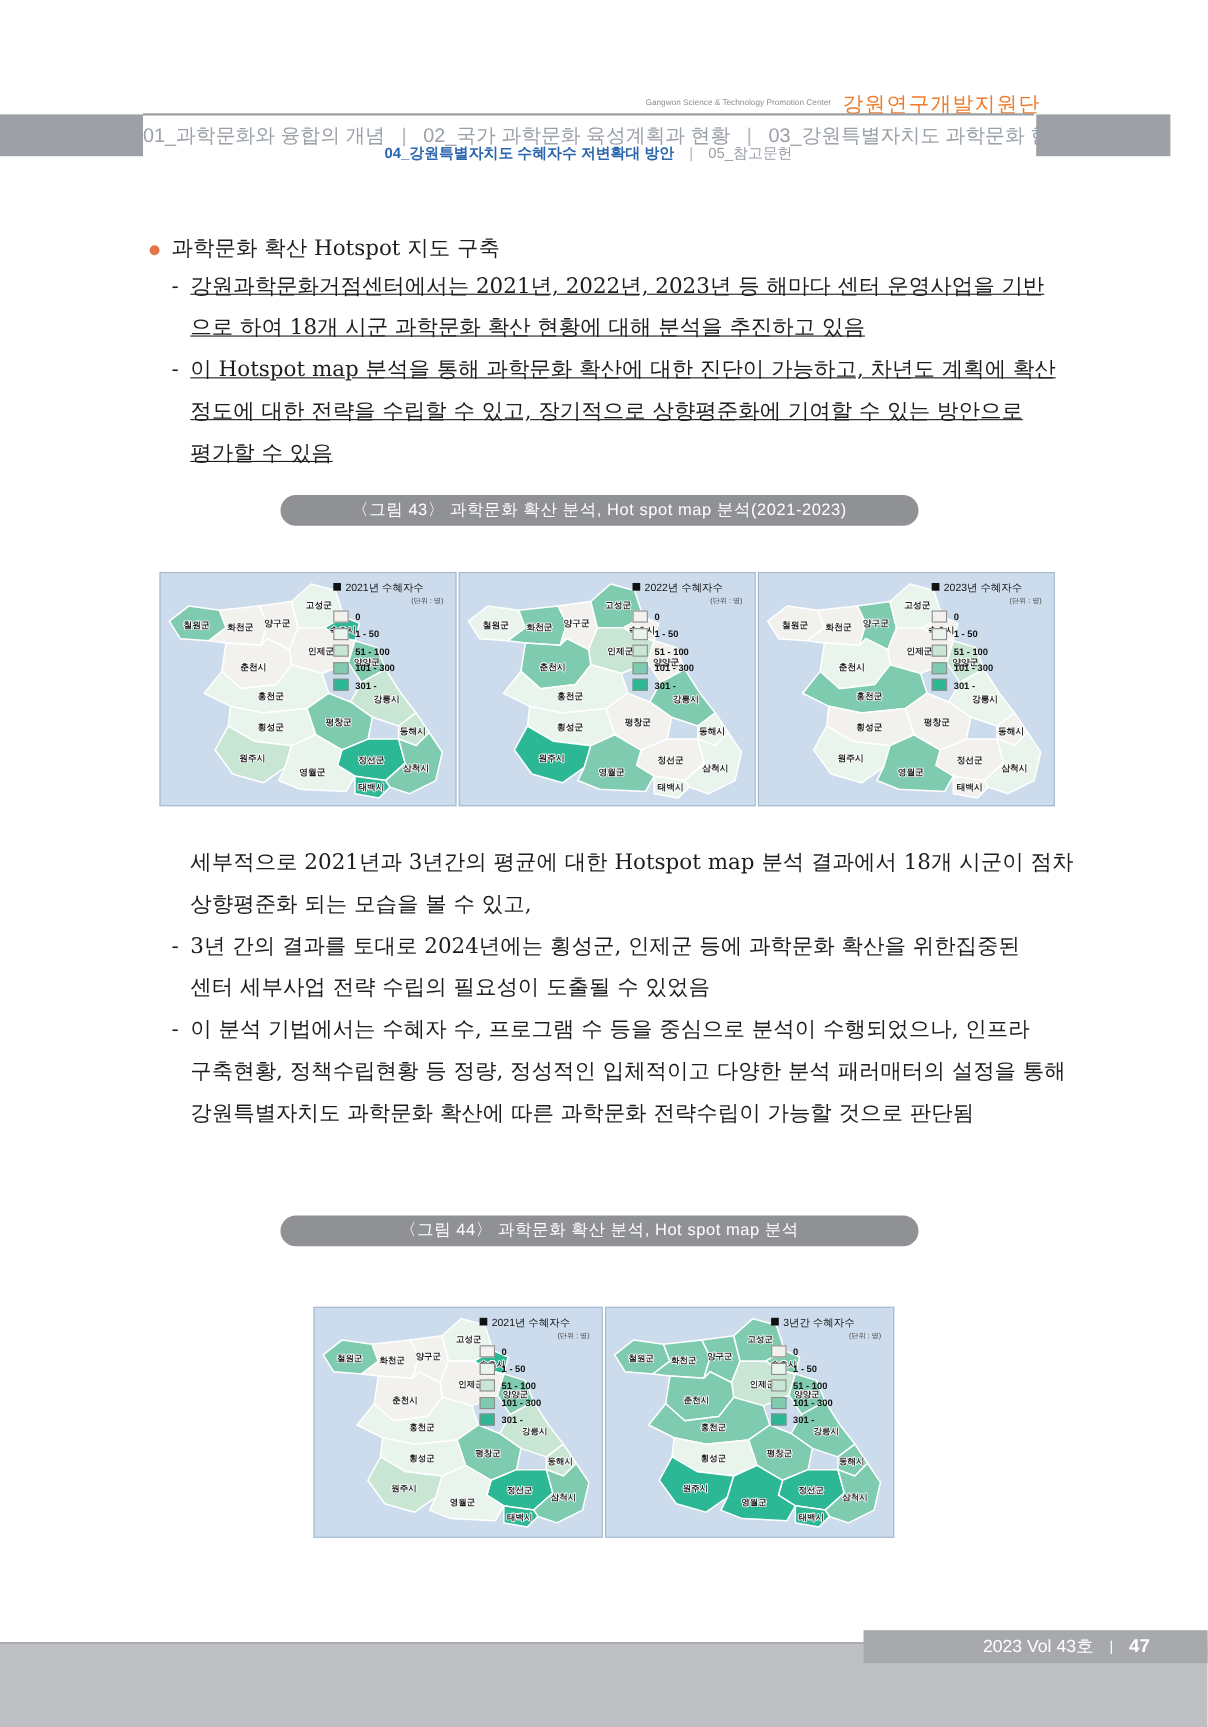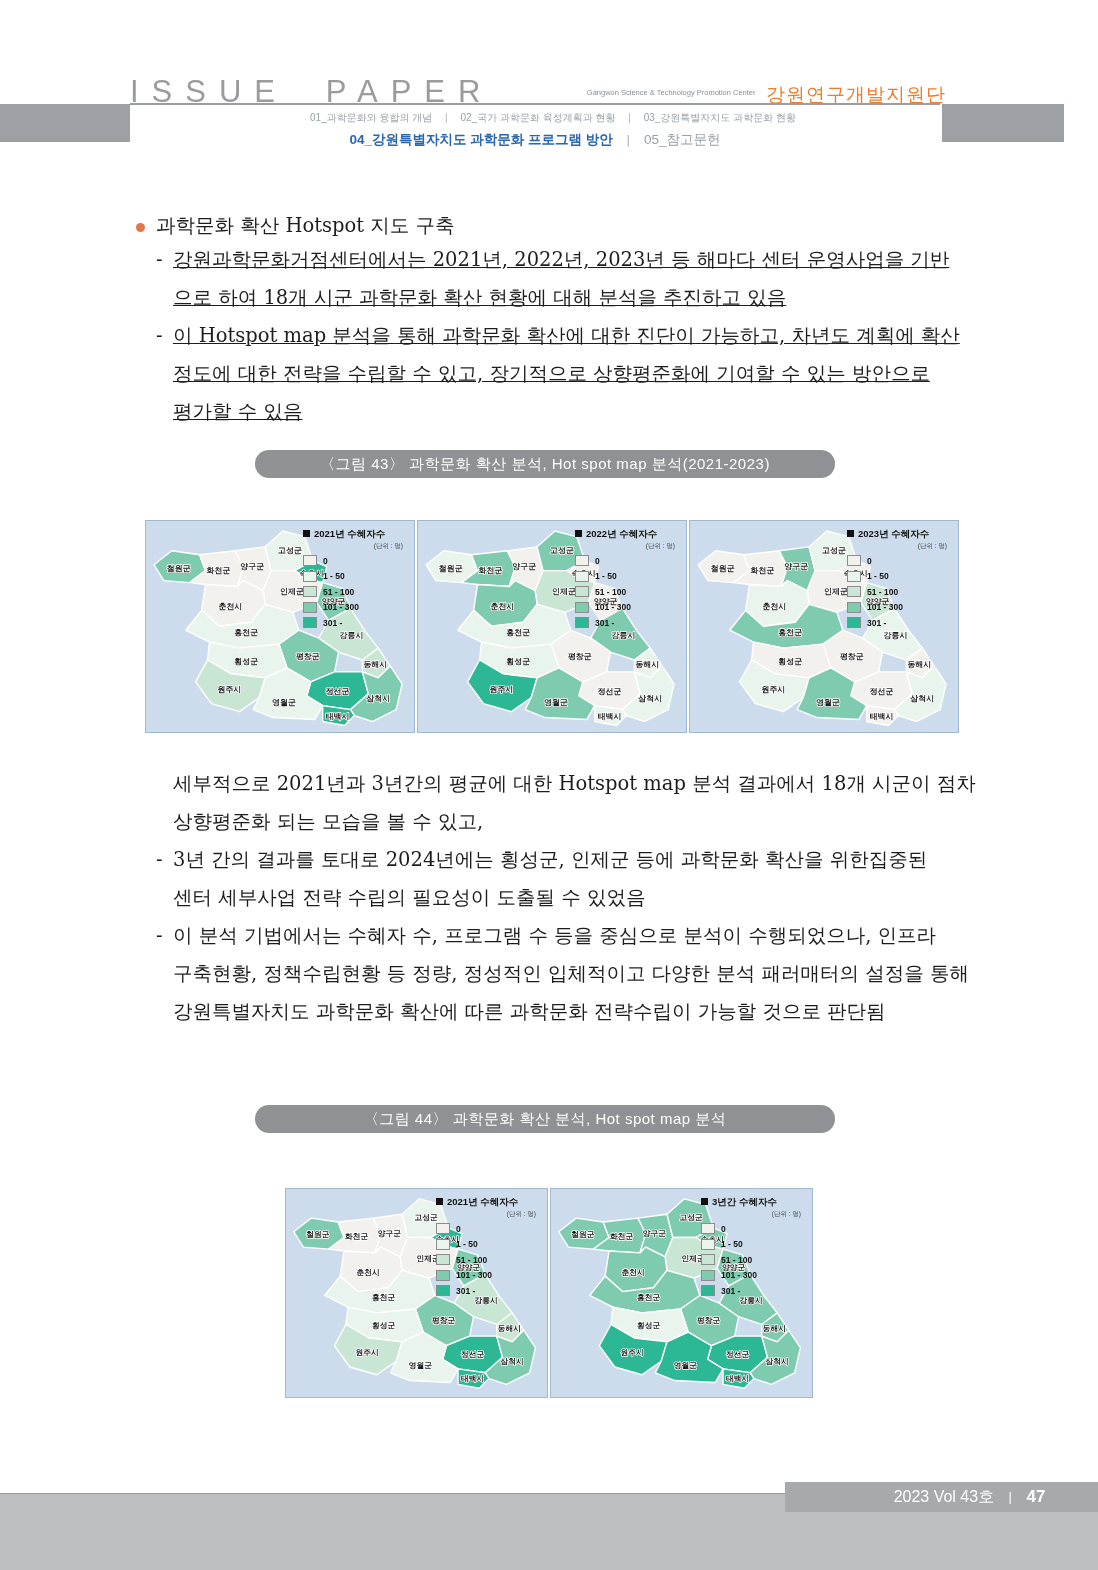--- a/index.html
+++ b/index.html
@@ -8,22 +8,22 @@
 
   
   .issue-title{position:absolute;left:130px;top:74px;font-size:31px;color:#9b9b9b;
                letter-spacing:13px;word-spacing:16px;font-weight:500;white-space:nowrap;}
   .org-line{position:absolute;right:152px;top:82px;white-space:nowrap;}
   .org-en{font-size:7.5px;color:#8a8f94;vertical-align:6px;margin-right:6px;}
   .org-kr{font-size:19px;color:#ee7c2b;font-weight:400;letter-spacing:1px;}
   .head-rule{position:absolute;left:130px;top:103px;width:810px;height:2px;background:#9a9ea3;}
   .head-block-left{position:absolute;left:0;top:104px;width:130px;height:38px;background:#9da1a6;}
   .head-block-right{position:absolute;left:942px;top:104px;width:122px;height:38px;background:#9da1a6;}
-  .nav1{position:absolute;left:148px;top:111px;width:810px;text-align:center;
-        font-size:10px;color:#9aa0a7;white-space:nowrap;}
+  .nav1{position:absolute;left:130px;top:111px;width:810px;text-align:center;
+        font-size:18px;color:#9aa0a7;white-space:nowrap;}
   .nav2{position:absolute;left:130px;top:131px;width:810px;text-align:center;
         font-size:13.5px;color:#9aa0a7;white-space:nowrap;}
   .nav-sep{margin:0 10px;color:#b0b5ba;}
   .nav-active{color:#2b66ae;font-weight:bold;}
 
   
   .serif{font-family:"DejaVu Serif",serif;color:#1d1d1d;}
   .bullet-dot{position:absolute;left:136px;top:223px;width:9px;height:9px;border-radius:50%;
               background:#e0764a;}
   .bullet-title{position:absolute;left:156px;top:212px;font-size:19.5px;}
@@ -43,21 +43,21 @@
 
   
   .maps-row{position:absolute;display:flex;gap:2px;}
   #fig43-maps{left:145px;top:520px;}
   #fig44-maps{left:285px;top:1188px;}
   .map-panel{position:relative;background:#cddcec;border:1px solid #a3b8cf;box-sizing:border-box;}
   #fig43-maps .map-panel{width:270px;height:213px;}
   #fig44-maps .map-panel{width:263px;height:210px;}
   .map-svg{position:absolute;left:0;top:4px;width:100%;}
   .legend{position:absolute;right:9px;top:7px;width:102px;}
-  .legend-title{font-size:9.5px;font-weight:bold;color:#111;white-space:nowrap;}
+  .legend-title{font-size:9.5px;font-weight:normal;color:#111;white-space:nowrap;}
   .legend-marker{display:inline-block;width:7px;height:7px;background:#111;margin-right:4px;}
   .legend-unit{font-size:6.5px;color:#444;text-align:right;margin:1px 2px 2px 0;}
   .legend-row{display:flex;align-items:center;height:15.5px;gap:6px;}
   .legend-swatch{width:14px;height:11px;border:1px solid #8c8c8c;box-sizing:border-box;}
   .legend-label{font-size:8.5px;font-weight:600;color:#111;}
   .region-label{font-size:8px;font-weight:bold;fill:#1f1f1f;text-anchor:middle;
                 paint-order:stroke;stroke:#ffffff;stroke-width:1.6px;stroke-linejoin:round;}
   .region{stroke:#ffffff;stroke-width:1.4;stroke-linejoin:round;}
 
   
@@ -66,38 +66,37 @@
   .footer-band{position:absolute;left:785px;top:1482px;width:369px;height:30px;background:#a7a9ac;
                color:#ffffff;font-size:16px;text-align:center;line-height:30px;white-space:nowrap;}
   .footer-sep{margin:0 10px;font-size:13px;vertical-align:1px;}
   .footer-page{font-weight:bold;font-size:17px;}
 </style>
 </head>
 <body>
 
 <div id="page">
 
-  <div class="issue-title">ISSUE PAPER</div>
   <div class="org-line">
     <span class="org-en">Gangwon Science &amp; Technology Promotion Center</span>
     <span class="org-kr">강원연구개발지원단</span>
   </div>
   <div class="head-rule"></div>
   <div class="head-block-left"></div>
   <div class="head-block-right"></div>
 
   <div class="nav1">
     <span>01_과학문화와 융합의 개념</span>
     <span class="nav-sep">|</span>
     <span>02_국가 과학문화 육성계획과 현황</span>
     <span class="nav-sep">|</span>
     <span>03_강원특별자치도 과학문화 현황</span>
   </div>
   <div class="nav2">
-    <span class="nav-active">04_강원특별자치도 과학문화 프로그램 방안</span>
+    <span class="nav-active">04_강원특별자치도 수혜자수 저변확대 방안</span>
     <span class="nav-sep">|</span>
     <span>05_참고문헌</span>
   </div>
 
   <div class="bullet-dot"></div>
   <div class="bullet-title serif">과학문화 확산 Hotspot 지도 구축</div>
 
   <div id="para-block-1" class="para-block serif">
       <div class="para">
         <div class="line first"><span class="dash">-</span>강원과학문화거점센터에서는 2021년, 2022년, 2023년 등 해마다 센터 운영사업을 기반</div>

